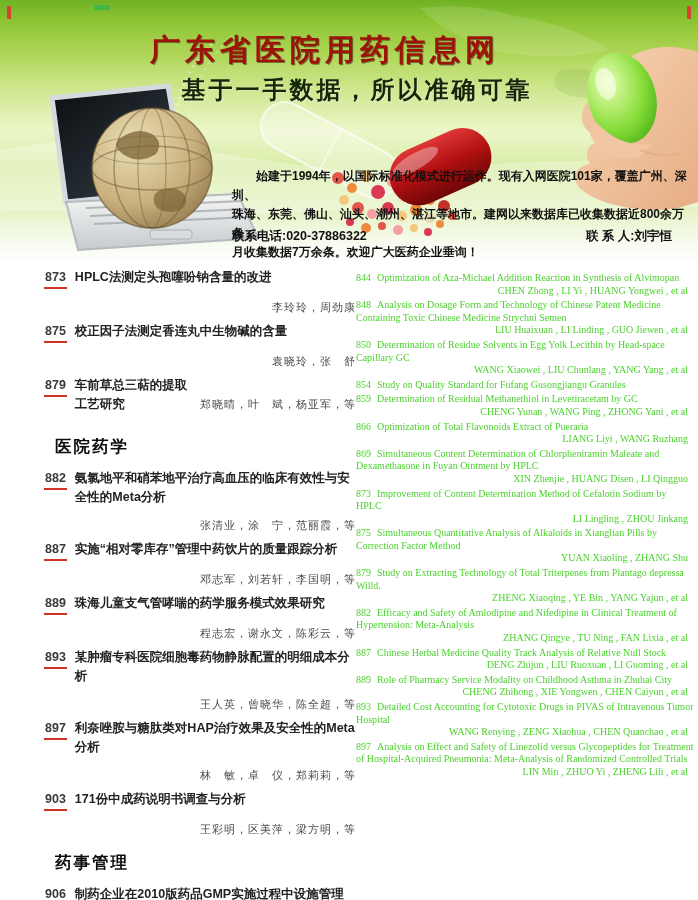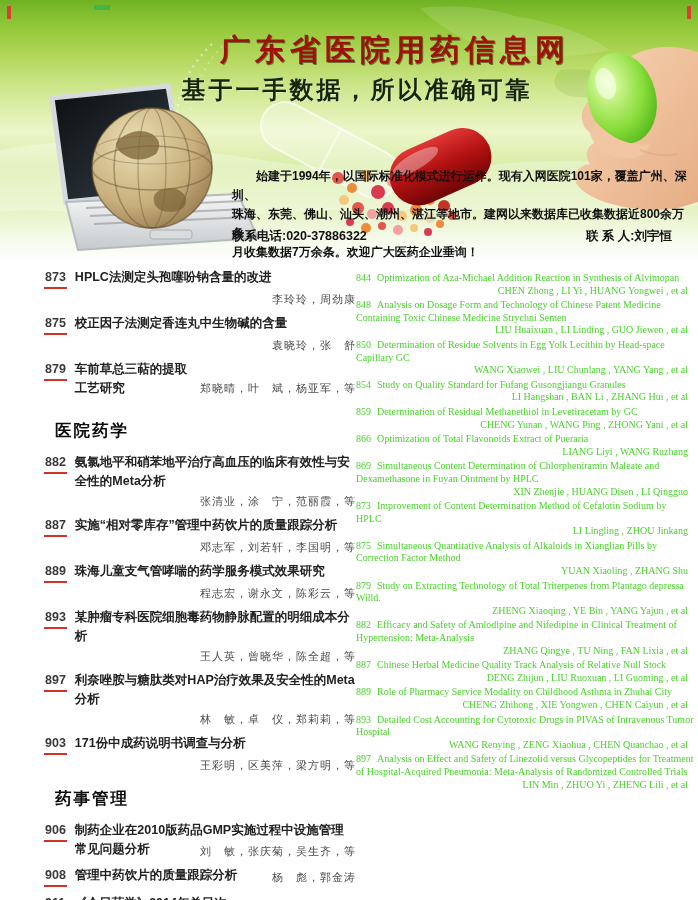--- a/index.html
+++ b/index.html
@@ -4,42 +4,42 @@
 <style>
   html,body{margin:0;padding:0;background:#ffffff;}
   #page{position:relative;width:698px;height:900px;background:#ffffff;overflow:hidden;
         font-family:"Liberation Sans",sans-serif;}
 
   
   .header{position:absolute;left:0;top:0;width:698px;height:262px;
     background:linear-gradient(180deg,#6fb224 0%,#8fc636 9%,#aed455 20%,#cfe78e 34%,
                #ecf6c9 50%,#d8eda6 64%,#e3f1bd 78%,#f5faea 91%,#ffffff 100%);}
   .header svg{position:absolute;left:0;top:0;}
-  .h-title{position:absolute;left:150px;top:30px;width:420px;text-align:right;
+  .h-title{position:absolute;left:150px;top:30px;width:420px;text-align:left;
     font-size:30px;font-weight:bold;letter-spacing:5px;color:#9e120a;
     text-shadow:1px 1px 0 rgba(40,10,0,.5);white-space:nowrap;}
   .h-sub{position:absolute;left:142px;top:74px;width:430px;text-align:center;
     font-size:24px;font-weight:bold;letter-spacing:3px;color:#15260a;
     text-shadow:1px 1px 0 rgba(255,255,255,.35);white-space:nowrap;}
   .h-desc{position:absolute;left:232px;top:167px;width:474px;
     font-size:12px;font-weight:bold;color:#101010;line-height:19px;white-space:pre-line;}
   .h-contact{position:absolute;left:232px;top:228px;width:440px;display:flex;
     justify-content:space-between;font-size:12.5px;font-weight:bold;color:#101010;}
 
   
   .col-left{position:absolute;left:44px;top:268px;width:312px;}
   .col-right{position:absolute;left:356px;top:272px;width:338px;
     font-family:"Liberation Serif",serif;color:#4bd12d;}
 
   .l-row{display:flex;gap:8px;font-size:12.5px;line-height:19px;color:#222;font-weight:600;}
   .pnum{flex:none;display:inline-block;align-self:flex-start;color:#3a3a3a;font-weight:700;
     border-bottom:2px solid #cf3527;padding:0 1px 0 1px;}
   .ltitle{flex:1;}
   .l-authors{font-size:11px;line-height:16px;color:#4a4a4a;text-align:right;
-    letter-spacing:1px;margin:2px 0 7px 0;font-weight:400;}
+    letter-spacing:1px;margin:10px 0 7px 0;font-weight:400;}
   .l-authors.raise{margin-top:-16px;}
   .l-gap{height:7px;}
   .inline-authors{flex:none;font-size:11px;color:#4a4a4a;font-weight:400;letter-spacing:1px;
     align-self:flex-end;}
   .l-section{font-size:16.5px;font-weight:800;color:#0d0d0d;margin:15px 0 11px 11px;
     letter-spacing:2px;}
 
   .r-entry{margin-bottom:2px;font-size:10px;line-height:12.6px;}
   .r-t{margin:0;}
   .r-num{margin-right:6px;}
@@ -265,21 +265,20 @@
     <div class="r-entry">
       <p class="r-t"><span class="r-num">848</span><span>Analysis on Dosage Form and Technology of Chinese Patent Medicine Containing Toxic Chinese Medicine Strychni Semen</span></p>
       <div class="r-authors">LIU Huaixuan , LI Linding , GUO Jiewen , et al</div>
     </div>
     <div class="r-entry">
       <p class="r-t"><span class="r-num">850</span><span>Determination of Residue Solvents in Egg Yolk Lecithin by Head-space Capillary GC</span></p>
       <div class="r-authors">WANG Xiaowei , LIU Chunlang , YANG Yang , et al</div>
     </div>
     <div class="r-entry">
       <p class="r-t"><span class="r-num">854</span><span>Study on Quality Standard for Fufang Gusongjiangu Granules</span></p>
-      <div class="r-authors">LI Hangshan , BAN Li , ZHANG Hui , et al</div>
     </div>
     <div class="r-entry">
       <p class="r-t"><span class="r-num">859</span><span>Determination of Residual Methanethiol in Levetiracetam by GC</span></p>
       <div class="r-authors">CHENG Yunan , WANG Ping , ZHONG Yani , et al</div>
     </div>
     <div class="r-entry">
       <p class="r-t"><span class="r-num">866</span><span>Optimization of Total Flavonoids Extract of Pueraria</span></p>
       <div class="r-authors">LIANG Liyi , WANG Ruzhang</div>
     </div>
     <div class="r-entry">

